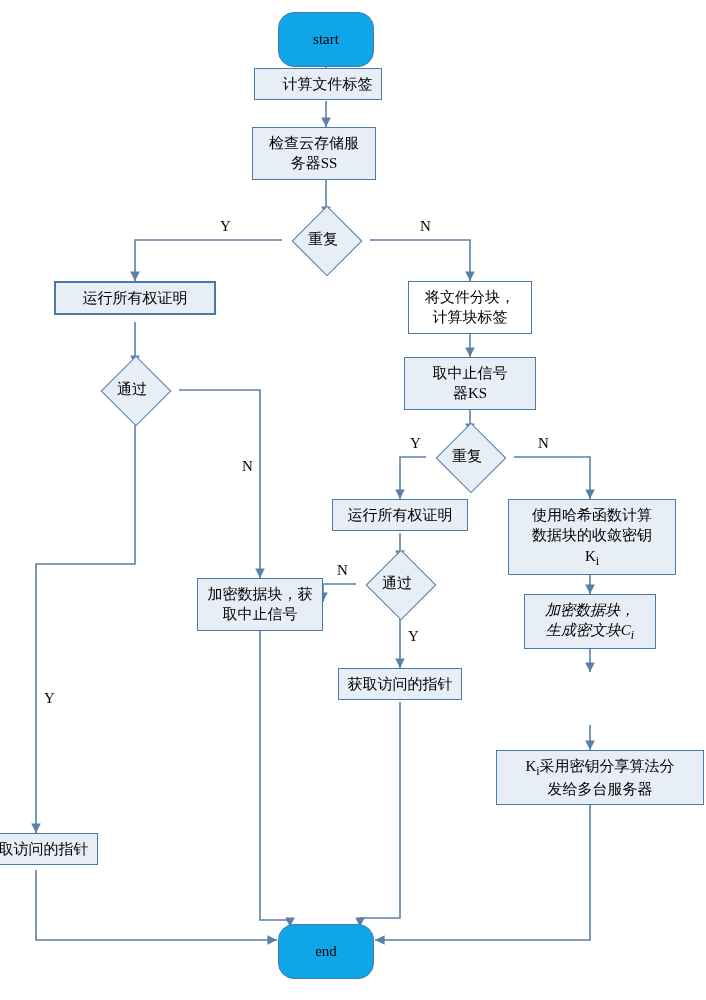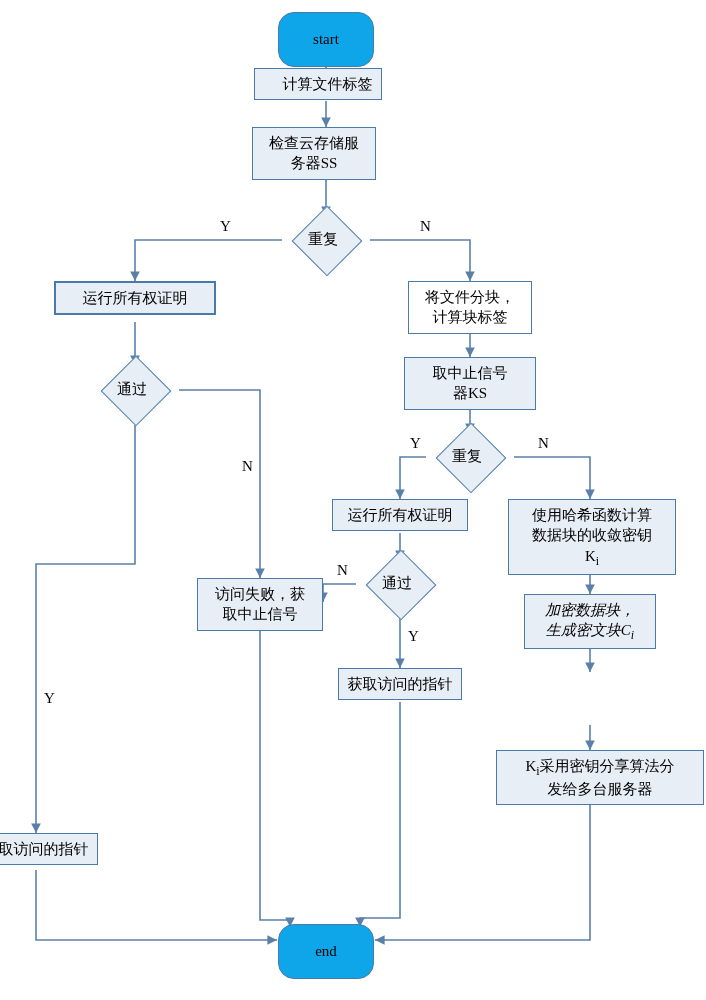--- a/index.html
+++ b/index.html
@@ -143,21 +143,21 @@
 
   <div class="diam" style="left:135px; top:390px;">
     <div class="rot" style="left:-24px; top:-24px; width:48px; height:48px;"></div>
     <div class="lbl" style="left:-18px; top:-10px;">通过</div>
   </div>
   <div class="edge-label" style="left:242px; top:458px;">N</div>
   <div class="edge-label" style="left:44px; top:690px;">Y</div>
 
   <div class="proc" style="left:-26px; top:833px; width:124px;">获取访问的指针</div>
 
-  <div class="proc" style="left:197px; top:578px; width:126px; white-space:pre-line;">访问失败，获
+  <div class="proc" style="left:197px; top:578px; width:126px; white-space:pre-line;">加密数据块，获
 取中止信号</div>
 
   <div class="proc plain" style="left:408px; top:281px; width:124px; white-space:pre-line;">将文件分块，
 计算块标签</div>
 
   <div class="proc" style="left:404px; top:357px; width:132px; white-space:pre-line;">取中止信号
 器KS</div>
 
   <div class="diam" style="left:470px; top:457px;">
     <div class="rot" style="left:-24px; top:-24px; width:48px; height:48px;"></div>

